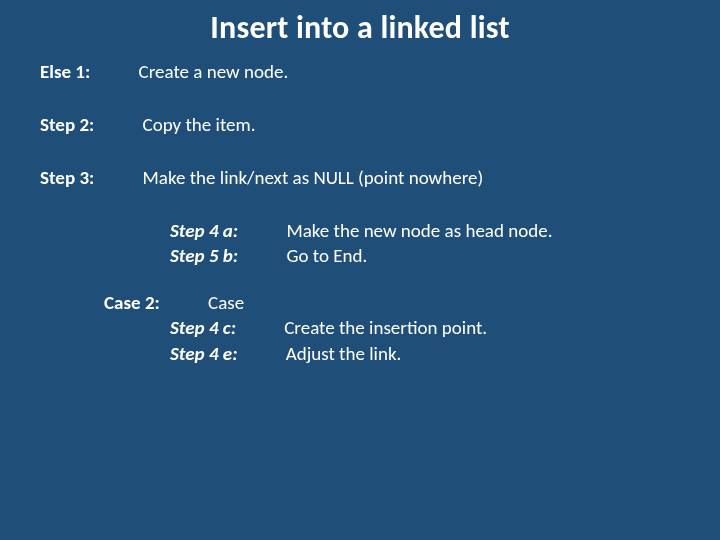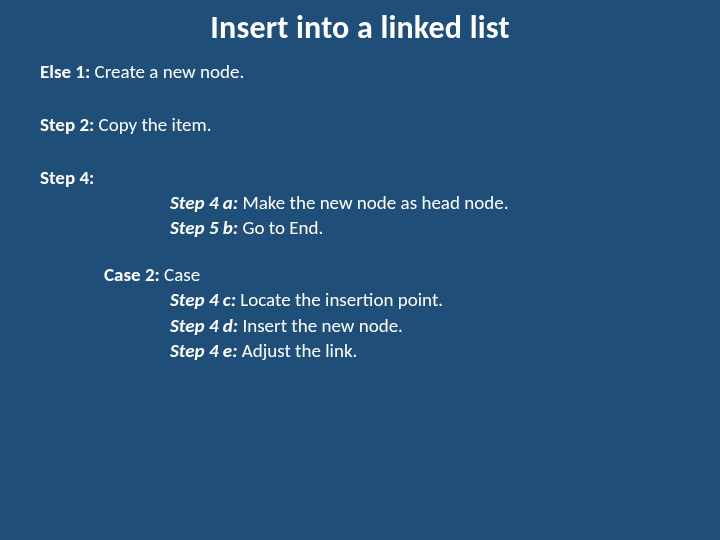--- a/index.html
+++ b/index.html
@@ -31,21 +31,21 @@
     font-size: 19px;
     line-height: 1.32;
   }
   .step-line {
     margin: 0 0 28px 0;
   }
   .step-line-tight {
     margin: 0;
   }
   .bold { font-weight: 700; }
-  .normal { font-weight: 400; }
+  .normal { font-weight: 400; margin-left: 44px; }
   .italic { font-style: italic; margin-top: 41px; }
   .indent1 { padding-left: 64px; }
   .indent2 { padding-left: 130px; }
   .spacer-small { height: 22px; }
 </style>
 </head>
 <body>
 
 <div class="slide">
 
@@ -54,47 +54,44 @@
   <div class="body">
 
     <div class="step-line">
       <span class="bold">Else 1:</span><span class="normal"> Create a new node.</span>
     </div>
 
     <div class="step-line">
       <span class="bold">Step 2:</span><span class="normal"> Copy the item.</span>
     </div>
 
+    <div class="step-line">
+      <span class="bold">Step 3:</span><span class="normal"> Make the link/next as NULL (point nowhere)</span>
+    </div>
 
-    <div class="step-line-tight">
-      <span class="bold">Step 4:</span>
-    </div>
 
 
     <div class="step-line-tight indent2">
       <span class="bold italic">Step 4 a:</span><span class="normal"> Make the new node as head node.</span>
     </div>
 
     <div class="step-line-tight indent2">
       <span class="bold italic">Step 5 b:</span><span class="normal"> Go to End.</span>
     </div>
 
     <div class="spacer-small"></div>
 
     <div class="step-line-tight indent1">
       <span class="bold">Case 2: </span><span class="normal">Case</span>
     </div>
 
     <div class="step-line-tight indent2">
-      <span class="bold italic">Step 4 c:</span><span class="normal"> Locate the insertion point.</span>
+      <span class="bold italic">Step 4 c:</span><span class="normal"> Create the insertion point.</span>
     </div>
 
-    <div class="step-line-tight indent2">
-      <span class="bold italic">Step 4 d:</span><span class="normal"> Insert the new node.</span>
-    </div>
 
     <div class="step-line-tight indent2">
       <span class="bold italic">Step 4 e:</span><span class="normal"> Adjust the link.</span>
     </div>
 
 
   </div>
 </div>
 
 </body></html>

